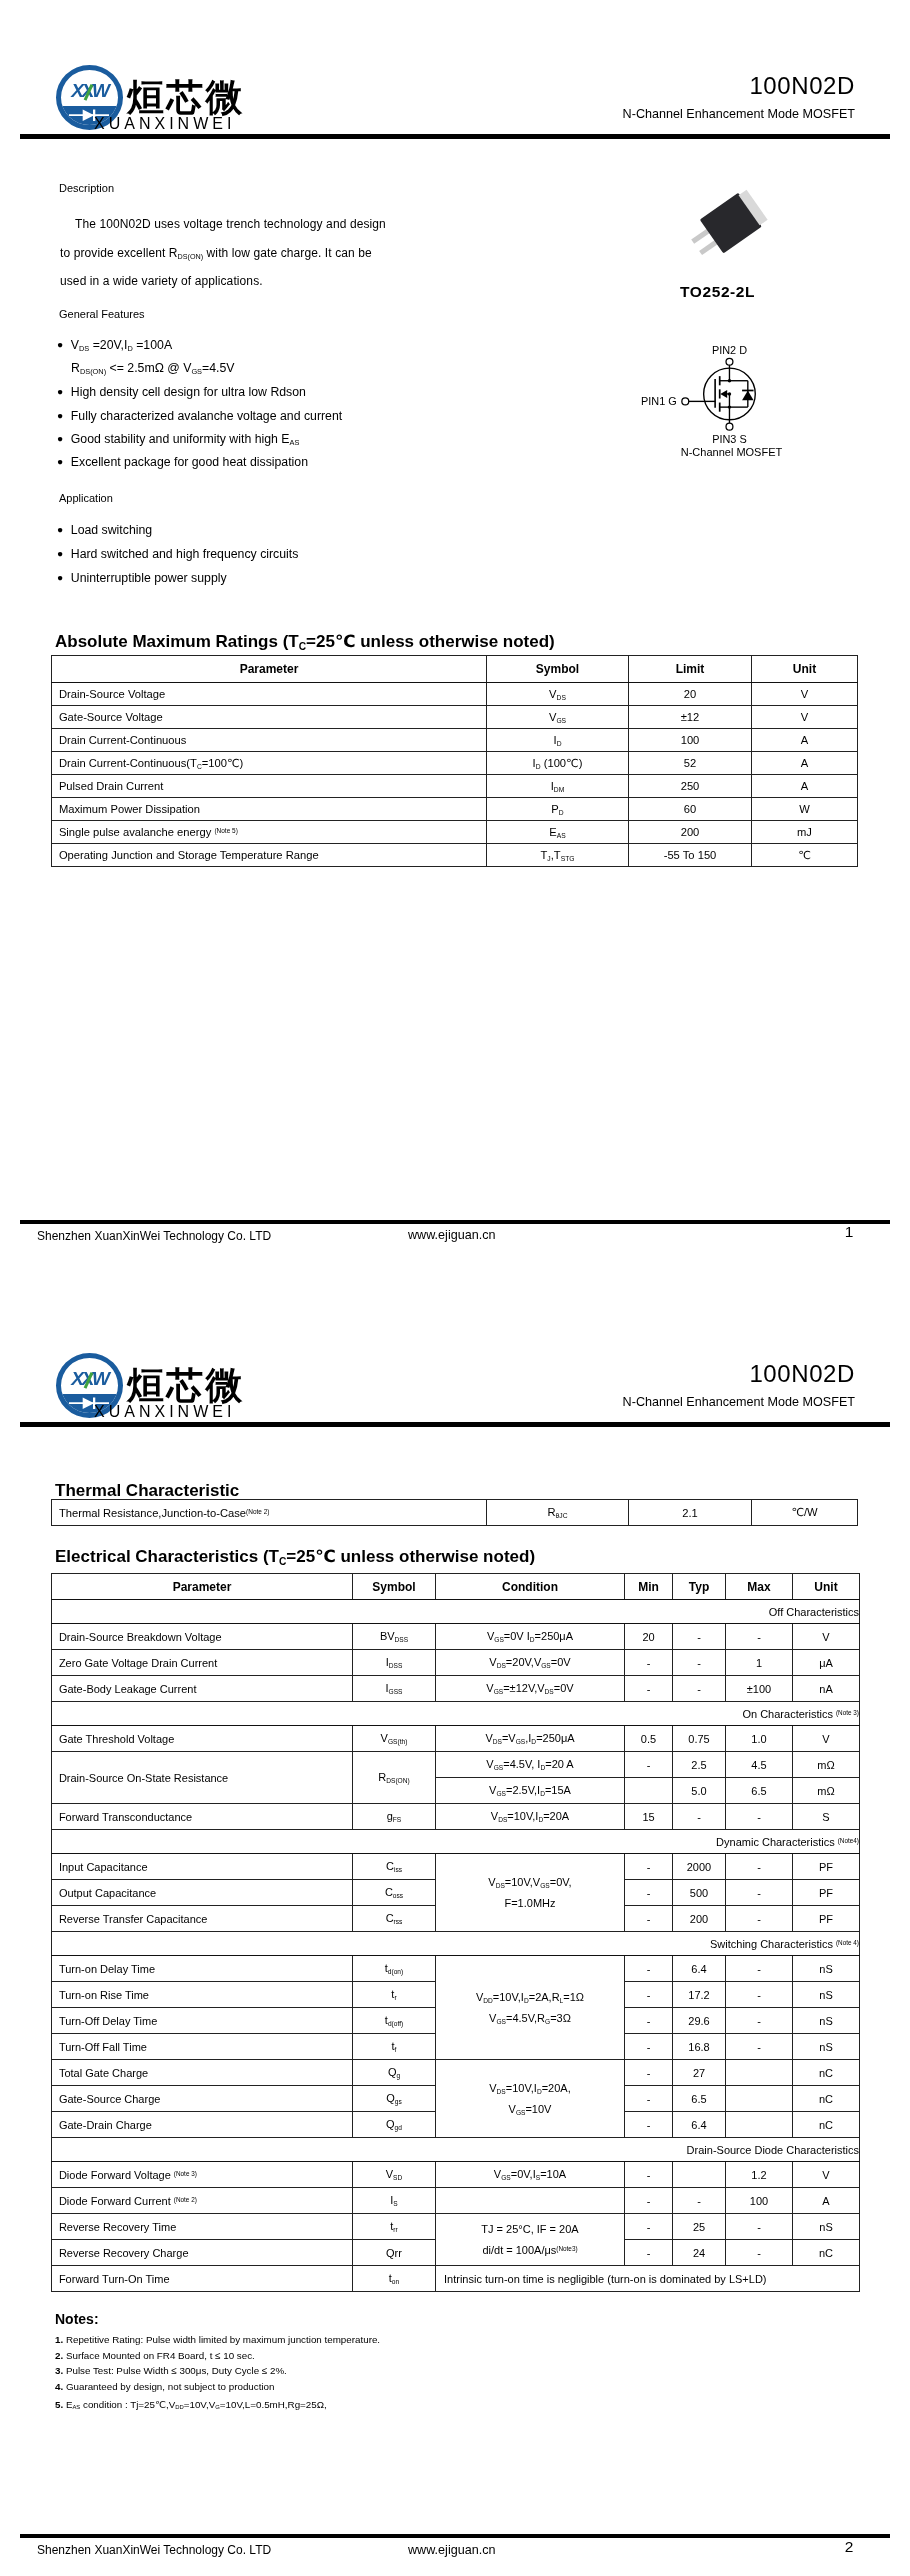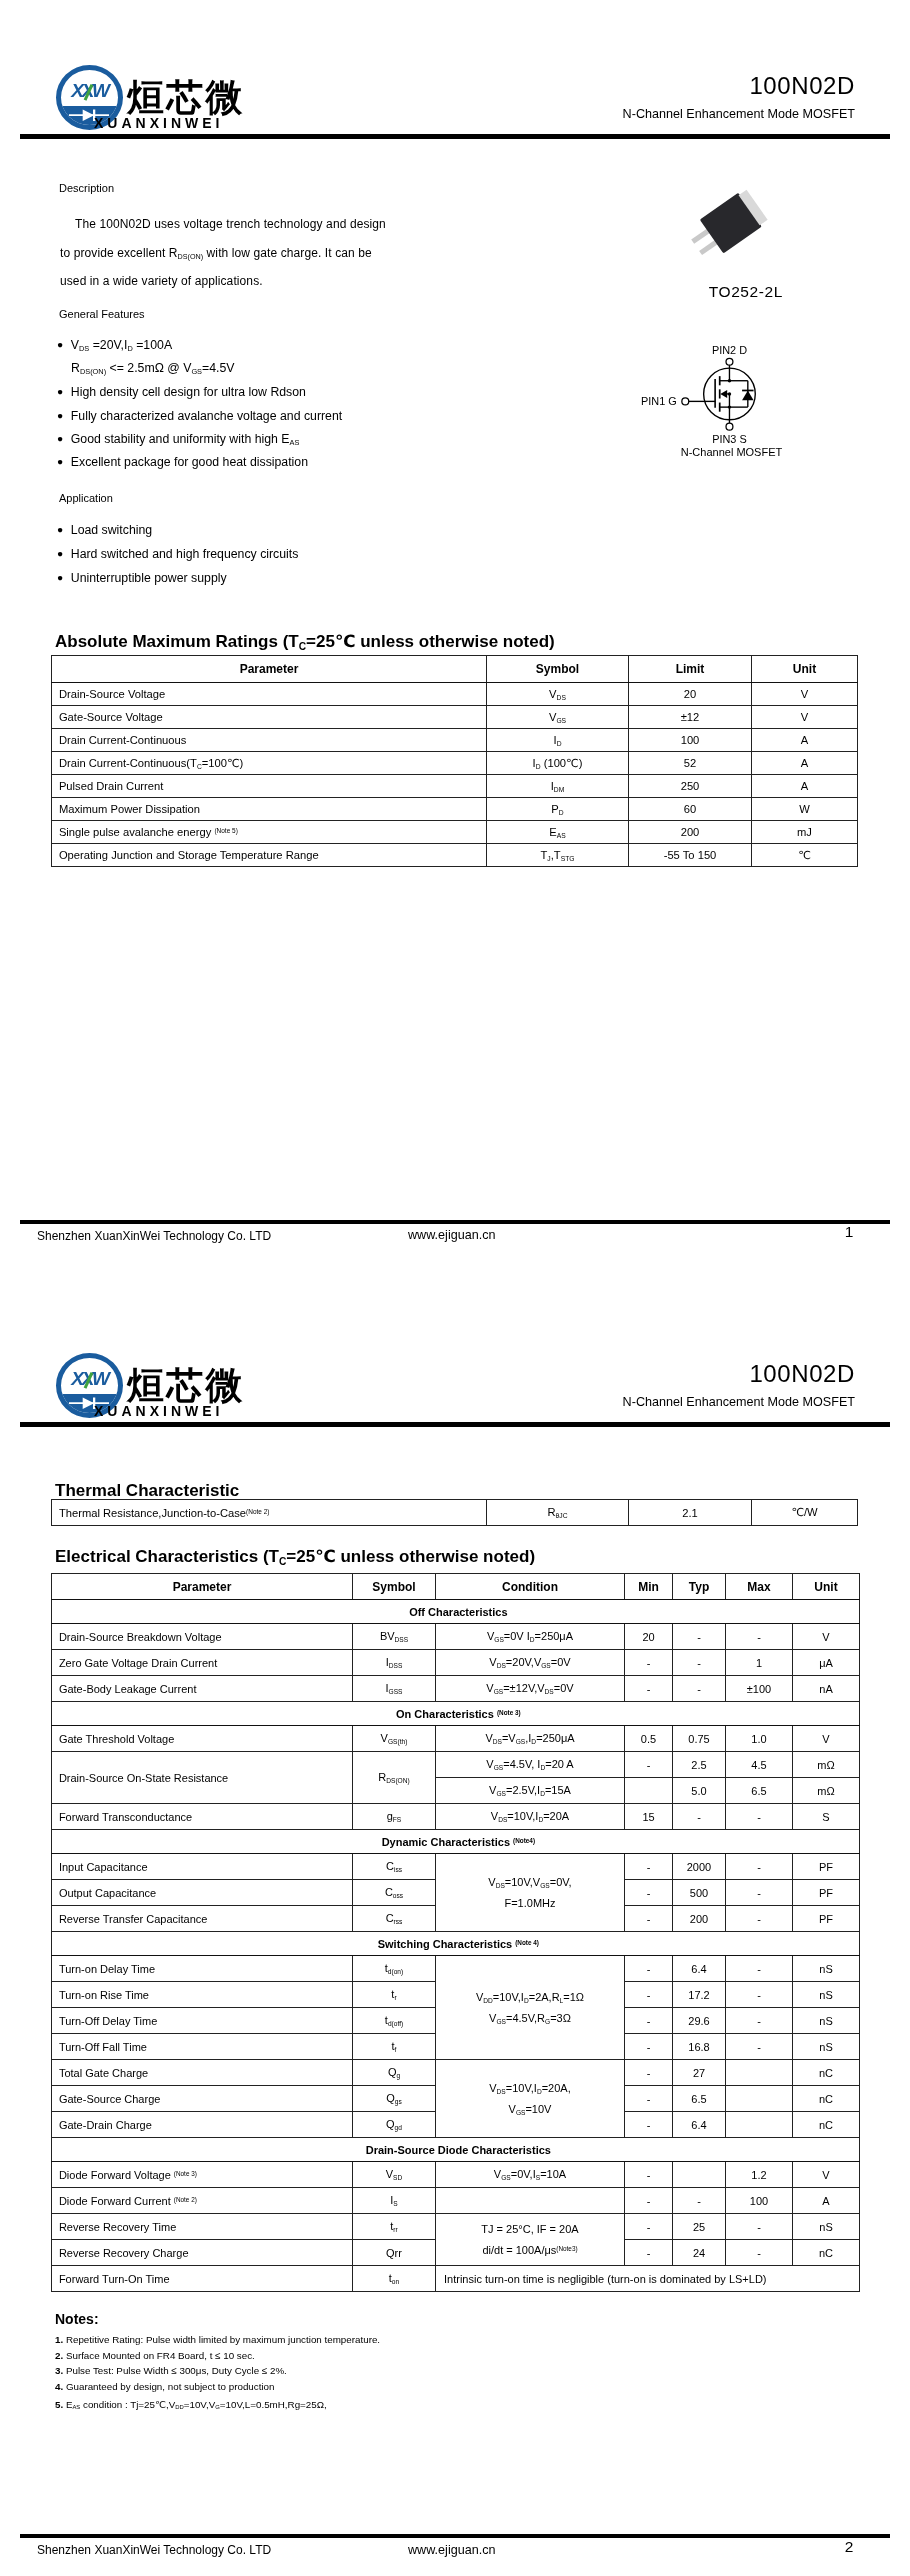--- a/index.html
+++ b/index.html
@@ -10,45 +10,45 @@
   #p2{top:1288px}
   .abs{position:absolute}
   sub{font-size:0.6em;vertical-align:-0.25em;letter-spacing:0}
   sup{font-size:0.58em;vertical-align:0.45em}
   
   .logo-circle{position:absolute;left:56px;top:65px;width:67px;height:65px;border:5.2px solid #1a5c9e;border-radius:50%;overflow:hidden;background:#fff}
   .logo-xxw{position:absolute;left:0;top:10.3px;width:100%;text-align:center;font-style:italic;font-weight:800;font-size:19px;letter-spacing:-2.3px;color:#1a5c9e}
   .logo-slash{position:absolute;left:26px;top:13.8px;width:3.4px;height:17px;background:#3fa23f;transform:rotate(24deg)}
   .logo-band{position:absolute;left:0;bottom:0;width:100%;height:19px;background:#1a5c9e}
   .brand-cn{position:absolute;left:127px;top:73px;font-size:37px;font-weight:700;letter-spacing:2.3px;font-family:"DejaVu Sans",sans-serif}
-  .brand-en{position:absolute;left:94px;top:115px;font-size:14px;font-weight:700;letter-spacing:4px}
+  .brand-en{position:absolute;left:94px;top:115px;font-size:16px;font-weight:400;letter-spacing:4px}
   .head-right{position:absolute;right:55px;top:72px;width:367px;text-align:right}
   .part-no{font-size:24px;font-weight:400;letter-spacing:0.6px}
   .part-sub{font-size:12.6px;margin-top:6.9px}
   .hrule{position:absolute;left:20px;width:870px;height:4.6px;background:#000}
   
   .h1{position:absolute;font-size:11px;font-weight:400}
   .h2{position:absolute;font-size:17px;font-weight:700}
   .paraline{position:absolute;font-size:12px;letter-spacing:0.1px}
   .brow{position:absolute;left:57px;font-size:12.3px;white-space:nowrap}
   .brow .bu{display:inline-block;width:13.8px;font-size:10.3px;vertical-align:0.6px}
   .brow.noB{left:71px}
   
-  .pkg-label{position:absolute;left:680px;top:283px;width:103px;text-align:right;font-size:15.5px;font-weight:400;letter-spacing:0.6px}
+  .pkg-label{position:absolute;left:680px;top:283px;width:103px;text-align:left;font-size:15.5px;font-weight:700;letter-spacing:0.6px}
   .caption{position:absolute;left:654px;top:446px;width:155px;text-align:center;font-size:11px}
   
   table.dtable{position:absolute;border-collapse:collapse;table-layout:fixed;width:806px;left:51px;border:1.4px solid #111}
   .dtable th,.dtable td{border:1px solid #222;text-align:center;overflow:hidden}
   .dtable th{font-size:12px;font-weight:700;height:27px}
   .dtable td{font-size:11.2px;height:23px}
   td.pl{text-align:left;padding-left:6.9px}
   tr.hd th{border-bottom:1.7px solid #111}
   .etable th{height:26px}
   .etable td{height:26px;font-size:11px}
-  .etable tr.sec td{height:24px;text-align:center;font-weight:700;padding-left:5.7px;border-top:1.4px solid #111;border-bottom:1.4px solid #111}
+  .etable tr.sec td{height:24px;text-align:right;font-weight:400;padding-left:5.7px;border-top:1.4px solid #111;border-bottom:1.4px solid #111}
   .condcell div{line-height:1.9}
   td.tonc{text-align:left;padding-left:8px}
   
   .note-line{position:absolute;left:55px;font-size:9.8px;white-space:nowrap}
   .note-line .nn{font-weight:700}
   
   .foot-company{position:absolute;left:37px;font-size:12px}
   .foot-site{position:absolute;left:408px;font-size:12.6px}
   .foot-page{position:absolute;left:829px;width:40px;text-align:center;font-size:15.5px}
 </style>

